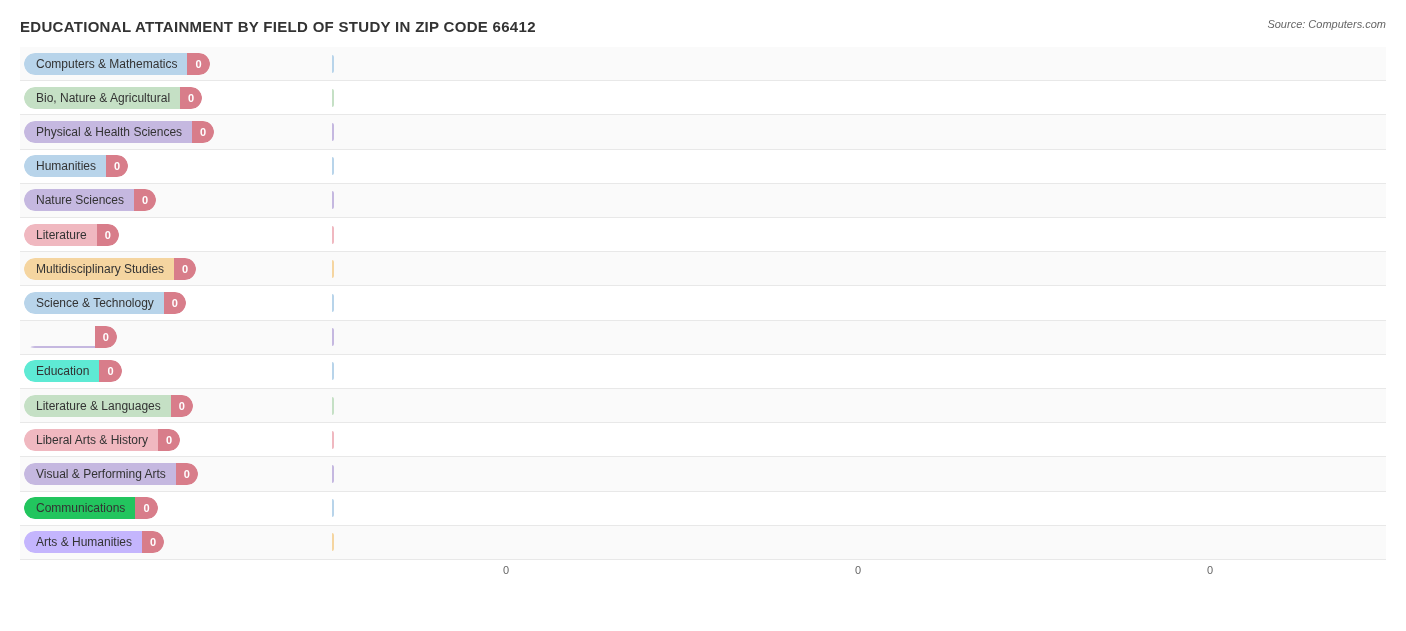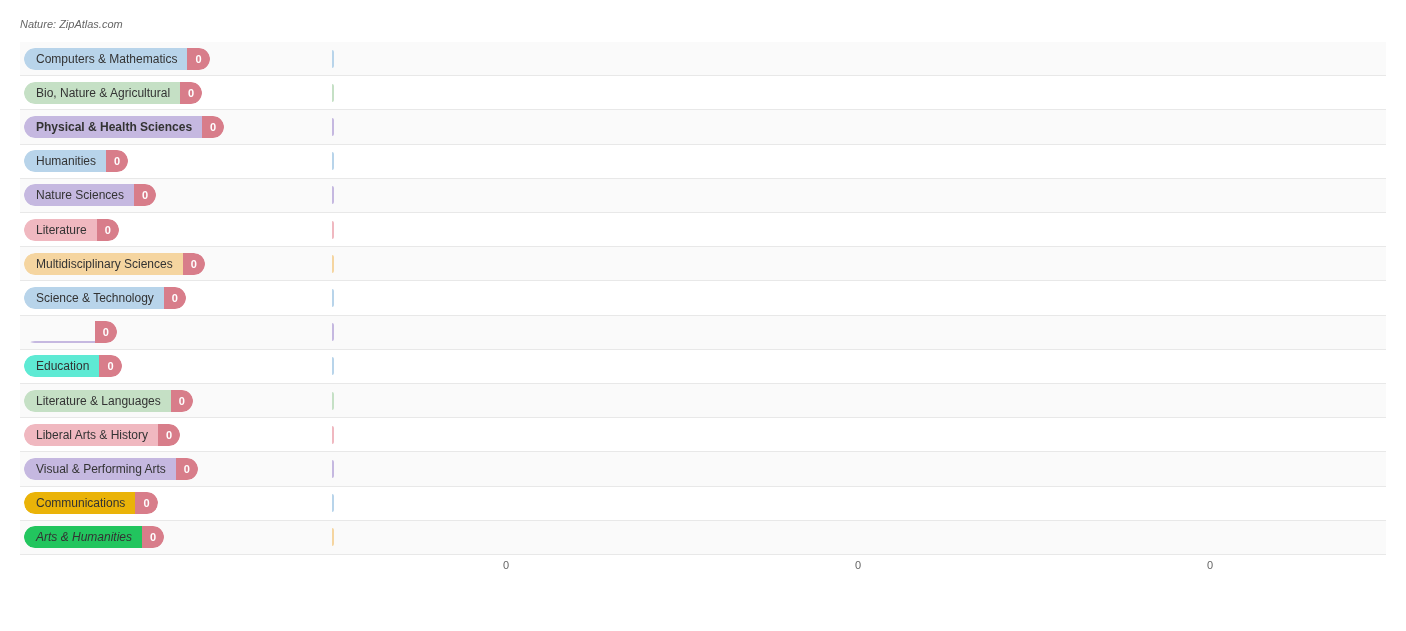--- a/index.html
+++ b/index.html
@@ -132,21 +132,21 @@
     }
     
     .row-0 .pill-label { background: #b8d4ea; }
     .row-0 .pill-value { background: #d87d8a; }
     .row-0 .bar-fill { background: #b8d4ea; }
 
     .row-1 .pill-label { background: #c5e0c5; }
     .row-1 .pill-value { background: #d87d8a; }
     .row-1 .bar-fill { background: #c5e0c5; }
 
-    .row-2 .pill-label { background: #c5b8e0; font-weight: bold; }
+    .row-2 .pill-label { background: #c5b8e0; }
     .row-2 .pill-value { background: #d87d8a; }
     .row-2 .bar-fill { background: #c5b8e0; }
 
     .row-3 .pill-label { background: #b8d4ea; }
     .row-3 .pill-value { background: #d87d8a; }
     .row-3 .bar-fill { background: #b8d4ea; }
 
     .row-4 .pill-label { background: #c5b8e0; }
     .row-4 .pill-value { background: #d87d8a; }
     .row-4 .bar-fill { background: #c5b8e0; }
@@ -176,34 +176,35 @@
     .row-10 .bar-fill { background: #c5e0c5; }
 
     .row-11 .pill-label { background: #f0b8c0; }
     .row-11 .pill-value { background: #d87d8a; }
     .row-11 .bar-fill { background: #f0b8c0; }
 
     .row-12 .pill-label { background: #c5b8e0; }
     .row-12 .pill-value { background: #d87d8a; }
     .row-12 .bar-fill { background: #c5b8e0; }
 
-    .row-13 .pill-label { background: #eab308; }
+    .row-13 .pill-label { background: #22c55e; }
     .row-13 .pill-value { background: #d87d8a; }
     .row-13 .bar-fill { background: #b8d4ea; }
 
-    .row-14 .pill-label { background: #22c55e; font-style: italic; }
+    .row-14 .pill-label { background: #c4b5fd; }
     .row-14 .pill-value { background: #d87d8a; }
     .row-14 .bar-fill { background: #f5d5a0; }
   </style>
 </head>
 <body>
 
 <div class="chart-container">
   <div class="chart-header">
-    <div class="chart-source">Nature: ZipAtlas.com</div>
+    <div class="chart-title">EDUCATIONAL ATTAINMENT BY FIELD OF STUDY IN ZIP CODE 66412</div>
+    <div class="chart-source">Source: Computers.com</div>
   </div>
 
   <div class="chart-body">
     <div class="grid-lines">
       <div class="grid-line"></div>
       <div class="grid-line"></div>
       <div class="grid-line"></div>
     </div>
     <div class="bars-area" id="bars-area">
     <div class="bar-row row-0">
@@ -268,21 +269,21 @@
           <span class="pill-value">0</span>
         </div>
       </div>
       <div class="bar-track">
         <div class="bar-fill" style="width: 2px"></div>
       </div>
     </div>
         <div class="bar-row row-6">
       <div class="bar-label-wrap">
         <div class="bar-pill">
-          <span class="pill-label">Multidisciplinary Sciences</span>
+          <span class="pill-label">Multidisciplinary Studies</span>
           <span class="pill-value">0</span>
         </div>
       </div>
       <div class="bar-track">
         <div class="bar-fill" style="width: 2px"></div>
       </div>
     </div>
         <div class="bar-row row-7">
       <div class="bar-label-wrap">
         <div class="bar-pill">

